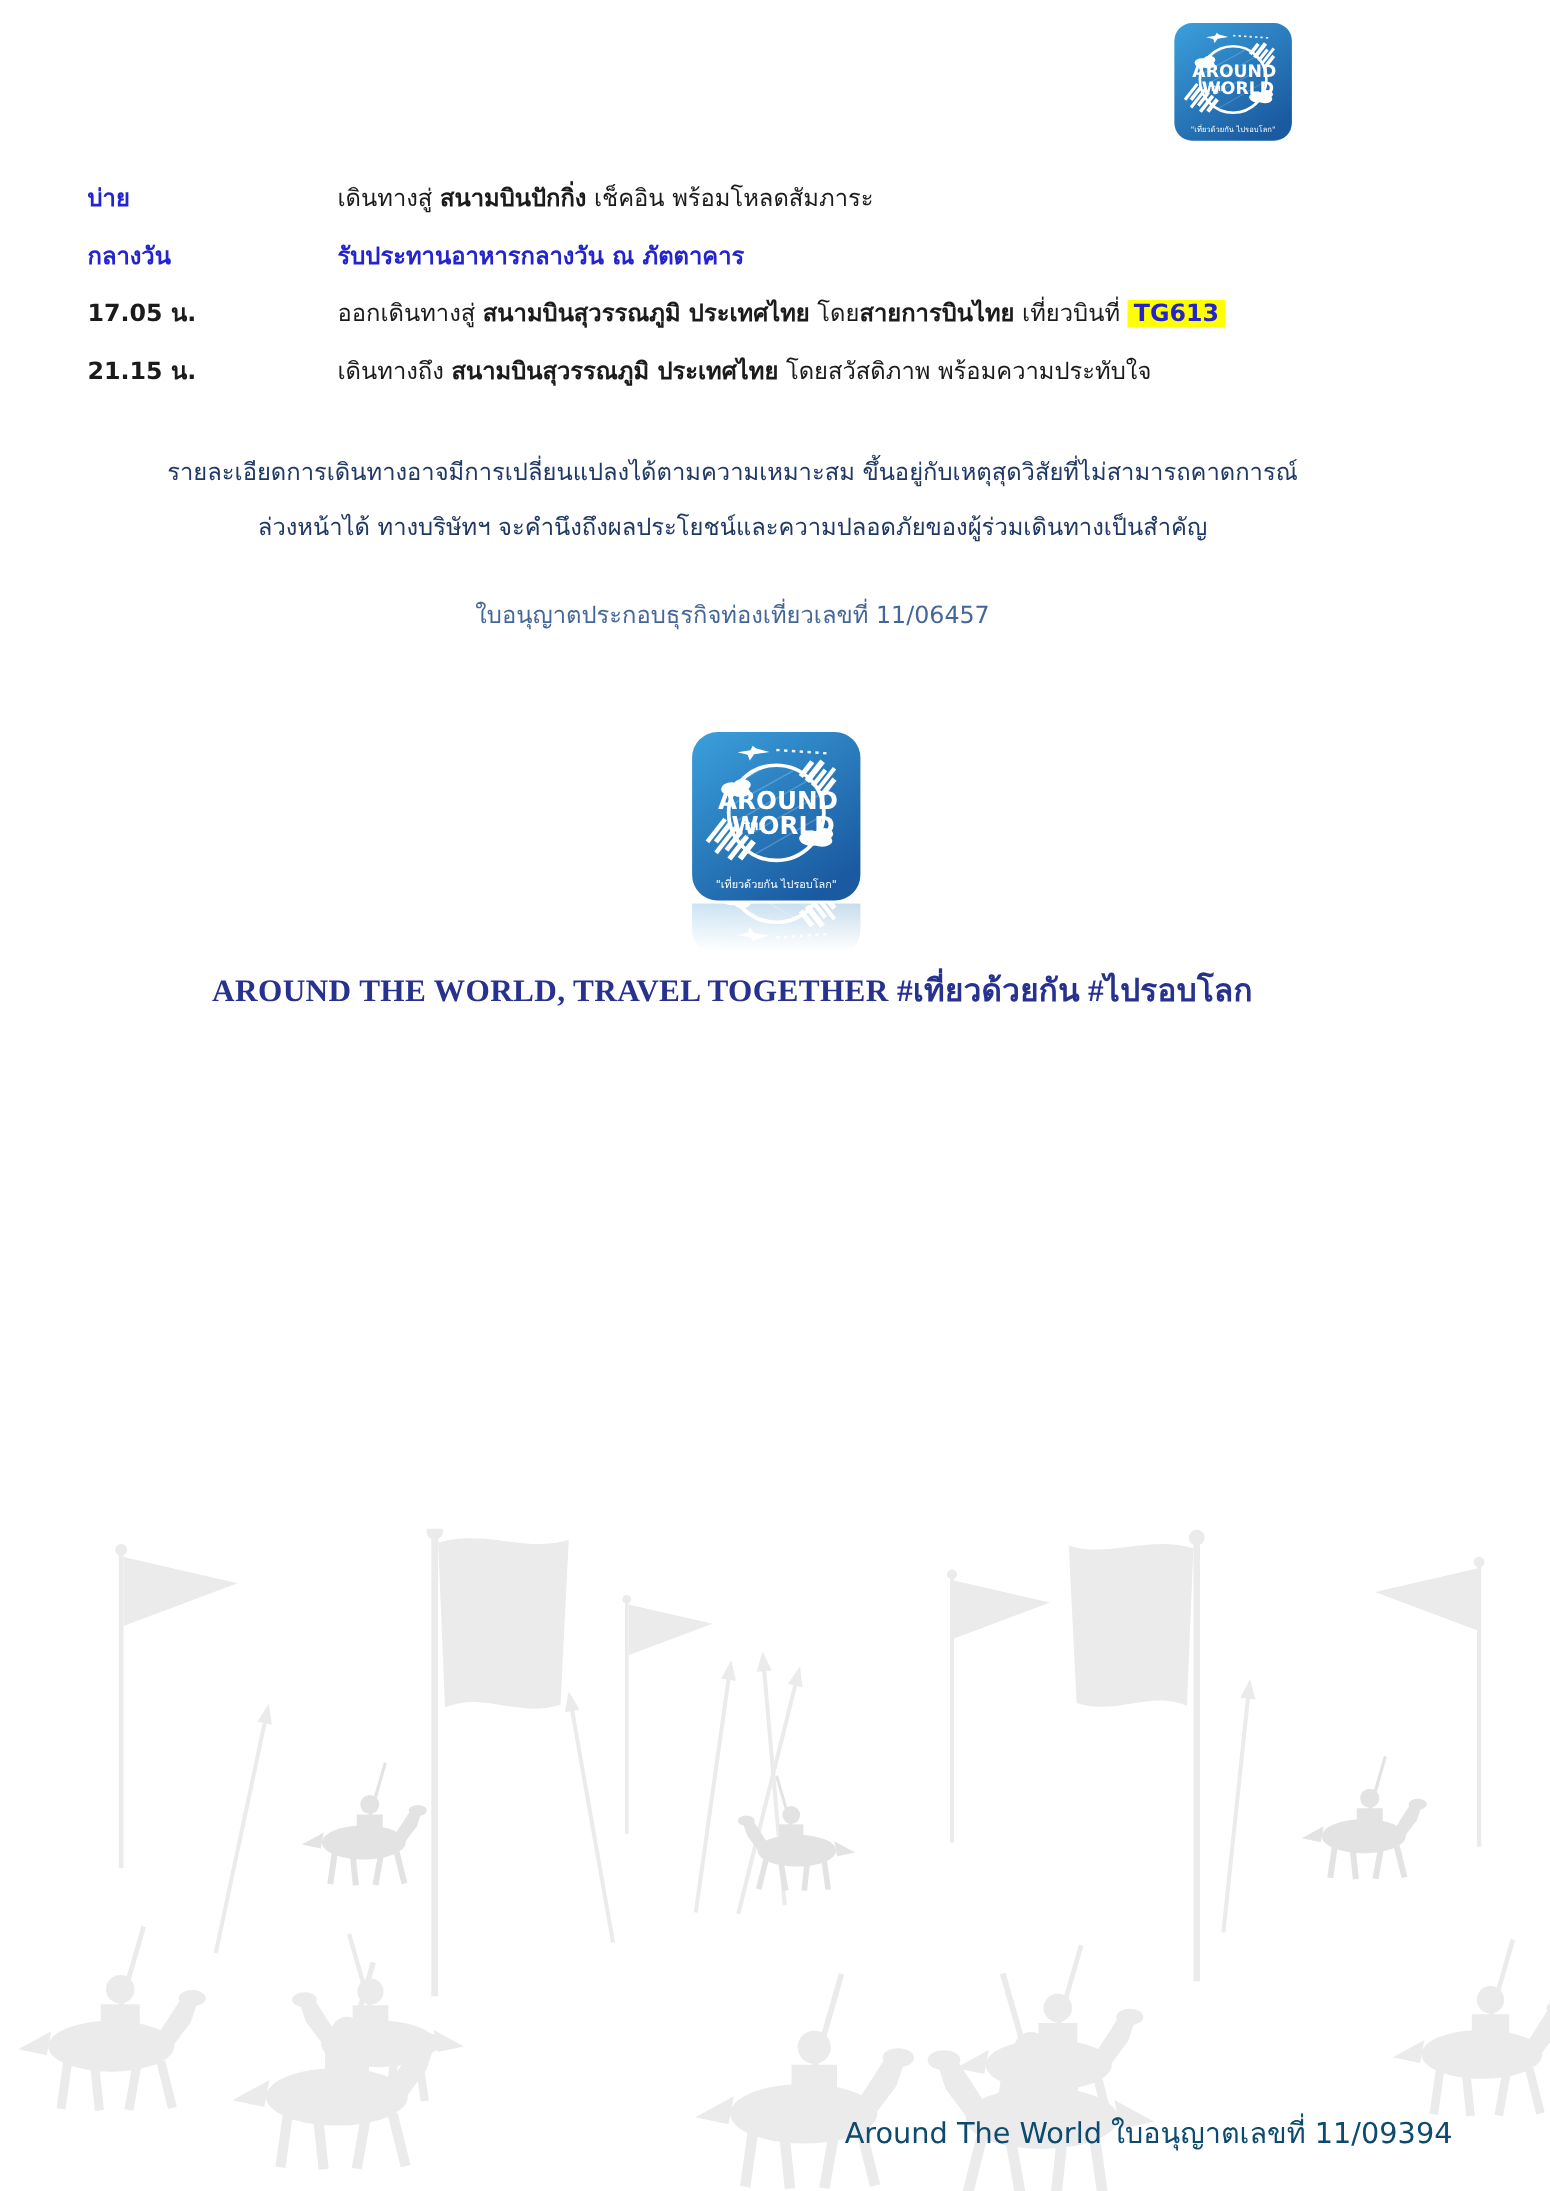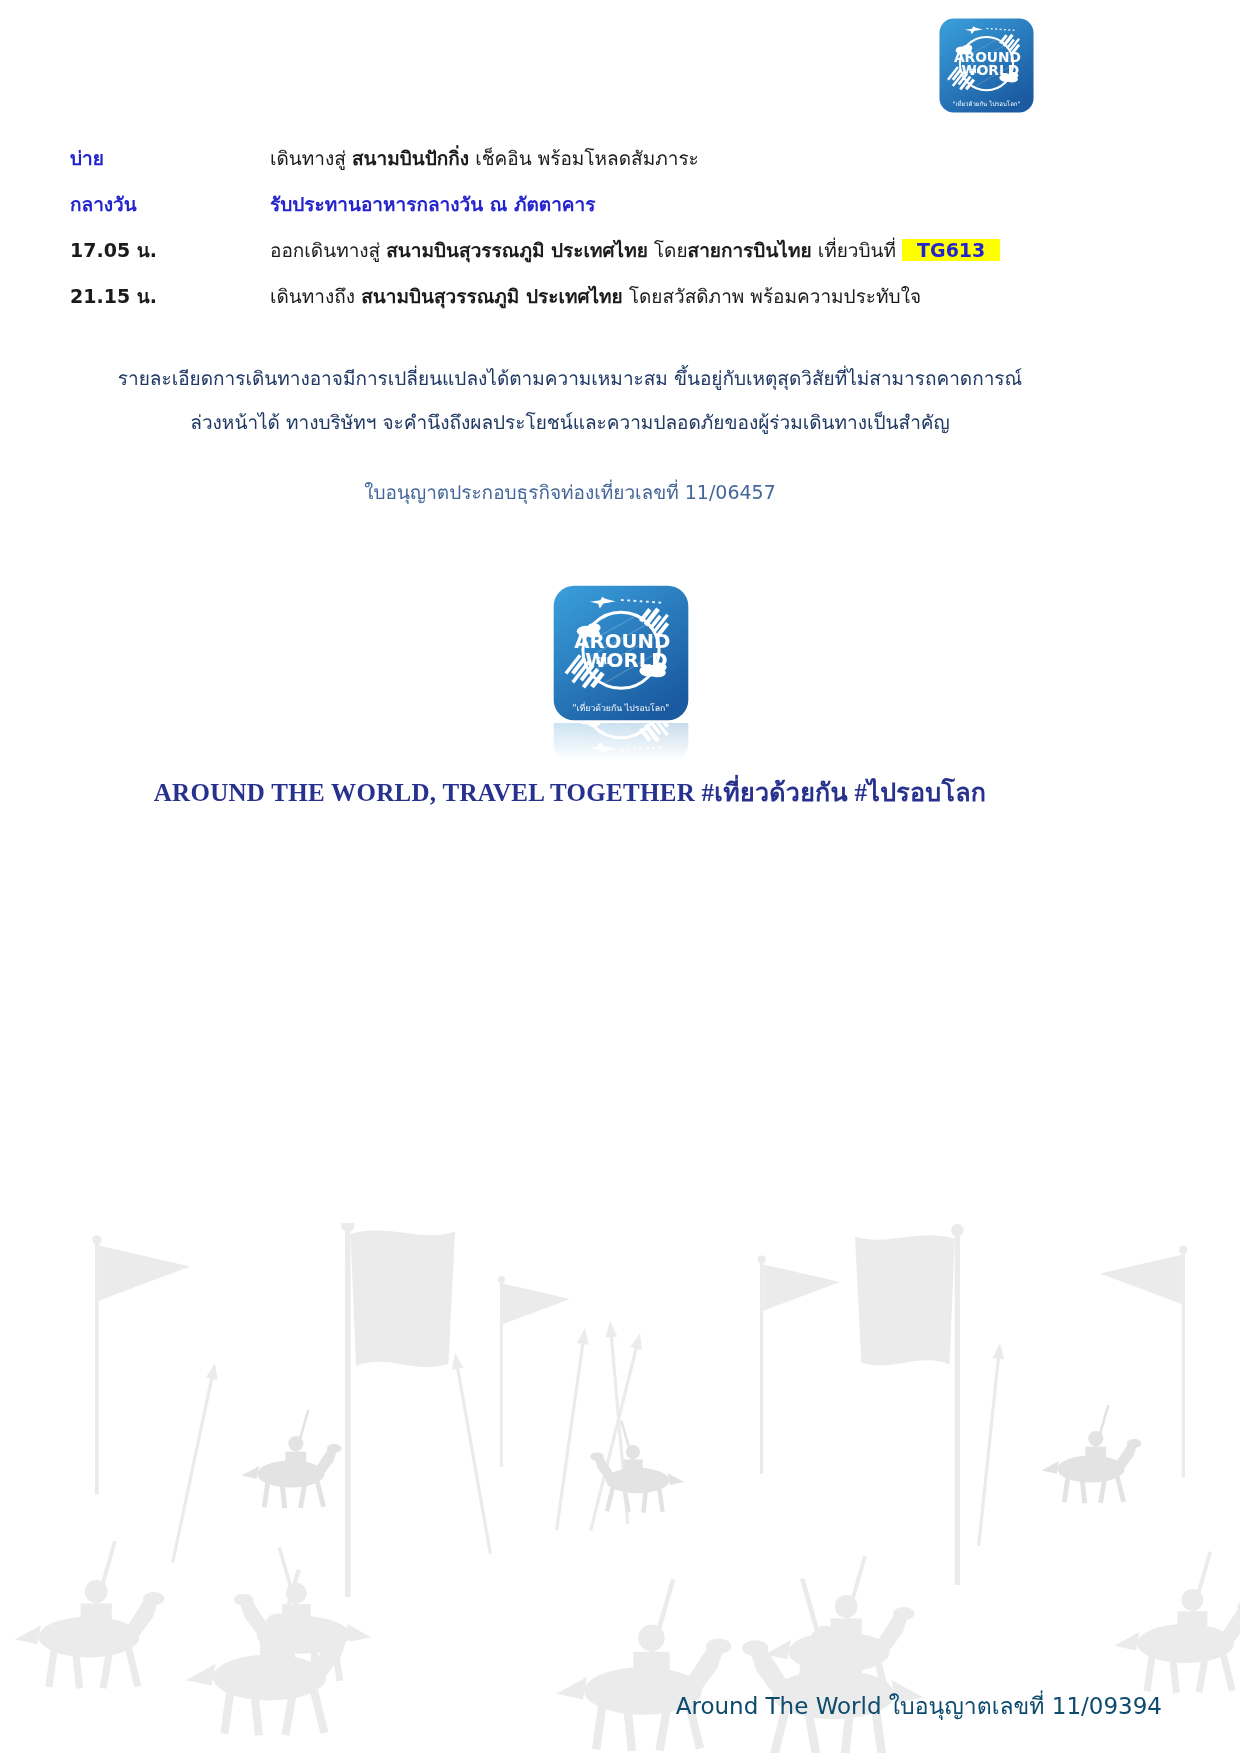--- a/index.html
+++ b/index.html
@@ -13,24 +13,24 @@
   .logo-top{position:absolute;left:938px;top:18px;width:97px;height:95px;}
   .logo-top svg{width:100%;height:100%;display:block;}
 
   
   .itinerary{position:absolute;left:70px;top:143px;width:1130px;}
   .it-row{display:grid;grid-template-columns:200px 1fr;height:46px;align-items:start;}
   .it-time{font-size:19px;font-weight:bold;}
   .it-desc{font-size:19px;white-space:nowrap;}
   .c-blue{color:#2424CE;}
   .seg-b{font-weight:bold;}
-  .seg-hl{background:#FFFF00;padding:0 15px;}
-
-  
-  .centered-col{position:absolute;left:0;width:1140px;text-align:center;}
+  .seg-hl{background:#FFFF00;padding:0 5px;}
+
+  
+  .centered-col{position:absolute;left:0;width:1140px;text-align:center;padding-left:16px;}
   .disclaimer{top:356px;color:#1F3864;font-size:19px;line-height:44px;}
   .operator{top:470px;color:#44679B;font-size:19px;line-height:44px;}
 
   
   .logo-center{position:absolute;left:553px;top:585px;width:136px;height:136px;}
   .logo-center svg{width:100%;height:100%;display:block;}
   .logo-reflection{position:absolute;left:553px;top:723px;width:136px;height:42px;overflow:hidden;}
   .logo-reflection .flip{width:136px;height:136px;transform:scaleY(-1);transform-origin:50% 21px;opacity:.45;}
   .logo-reflection .flip svg{width:100%;height:100%;display:block;}
   .logo-reflection::after{

